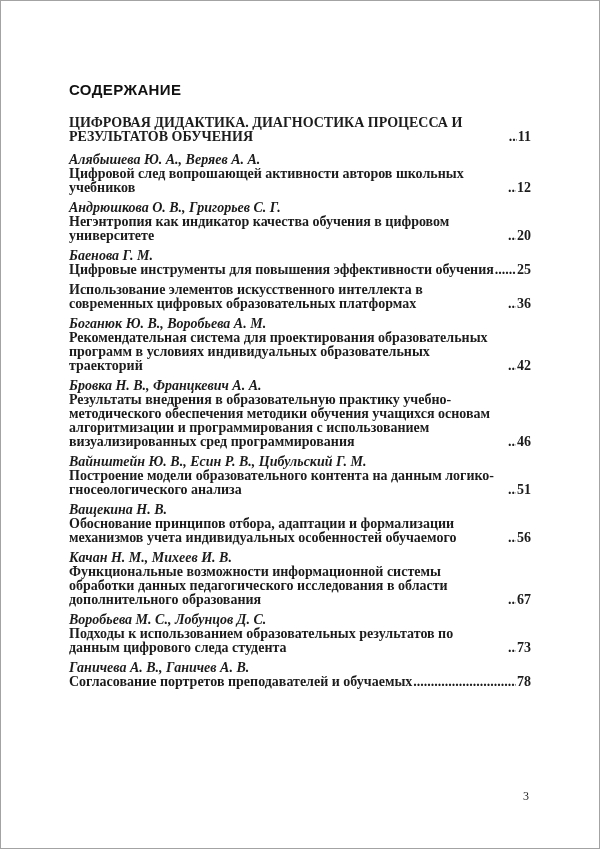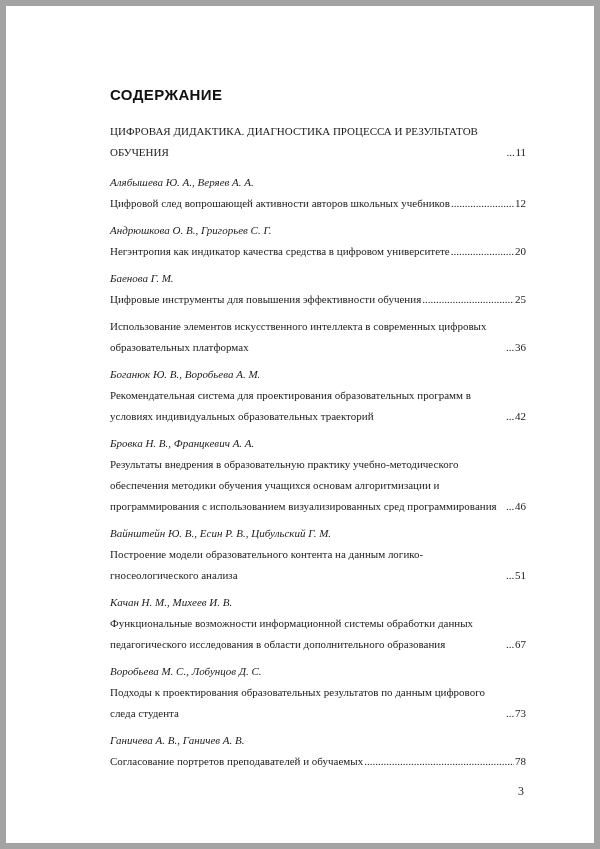--- a/index.html
+++ b/index.html
@@ -12,35 +12,36 @@
     height: 849px;
     font-family: "Liberation Serif", serif;
     color: #1c1c1c;
   }
   .page {
     position: relative;
     width: 600px;
     height: 849px;
     box-sizing: border-box;
     background: #ffffff;
-    border: 6px solid #a3a3a3;
-    padding: 80px 68px 0 104px;
+    border: 1px solid #a3a3a3;
+    padding: 80px 68px 0 68px;
     overflow: hidden;
   }
   .toc-main-title {
     font-family: "Liberation Sans", sans-serif;
     font-weight: 700;
     font-size: 15px;
     letter-spacing: 0.4px;
     margin: 0 0 18px 0;
     color: #111111;
   }
   .toc-body {
-    font-size: 11px;
-    line-height: 21px;
+    font-size: 14px;
+    line-height: 14px;
+    font-weight: bold;
   }
   .toc-section {
     margin-bottom: 9px;
   }
   .toc-entry {
     margin-bottom: 6px;
   }
   .toc-entry:last-child { margin-bottom: 16px; }
   .authors {
     font-style: italic;
@@ -99,21 +100,21 @@
       <div class="title-line">
         <span class="title-text">Цифровой след вопрошающей активности авторов школьных учебников</span>
         <span class="leader"></span>
         <span class="pagenum">12</span>
       </div>
     </div>
 
     <div class="toc-entry">
       <div class="authors">Андрюшкова О. В., Григорьев С. Г.</div>
       <div class="title-line">
-        <span class="title-text">Негэнтропия как индикатор качества средства в цифровом университете</span>
+        <span class="title-text">Негэнтропия как индикатор качества обучения в цифровом университете</span>
         <span class="leader"></span>
         <span class="pagenum">20</span>
       </div>
     </div>
 
     <div class="toc-entry">
       <div class="authors">Баенова Г. М.</div>
       <div class="title-line">
         <span class="title-text">Цифровые инструменты для повышения эффективности обучения</span>
         <span class="leader"></span>
@@ -150,35 +151,43 @@
 
     <div class="toc-entry">
       <div class="authors">Вайнштейн Ю. В., Есин Р. В., Цибульский Г. М.</div>
       <div class="title-line">
         <span class="title-text">Построение модели образовательного контента на данным логико-гносеологического анализа</span>
         <span class="leader"></span>
         <span class="pagenum">51</span>
       </div>
     </div>
 
+    <div class="toc-entry">
+      <div class="authors">Ващекина Н. В.</div>
+      <div class="title-line">
+        <span class="title-text">Обоснование принципов отбора, адаптации и формализации механизмов учета индивидуальных особенностей обучаемого</span>
+        <span class="leader"></span>
+        <span class="pagenum">56</span>
+      </div>
+    </div>
 
 
     <div class="toc-entry">
       <div class="authors">Качан Н. М., Михеев И. В.</div>
       <div class="title-line">
         <span class="title-text">Функциональные возможности информационной системы обработки данных педагогического исследования в области дополнительного образования</span>
         <span class="leader"></span>
         <span class="pagenum">67</span>
       </div>
     </div>
 
     <div class="toc-entry">
       <div class="authors">Воробьева М. С., Лобунцов Д. С.</div>
       <div class="title-line">
-        <span class="title-text">Подходы к проектирования образовательных результатов по данным цифрового следа студента</span>
+        <span class="title-text">Подходы к использованием образовательных результатов по данным цифрового следа студента</span>
         <span class="leader"></span>
         <span class="pagenum">73</span>
       </div>
     </div>
 
     <div class="toc-entry">
       <div class="authors">Ганичева А. В., Ганичев А. В.</div>
       <div class="title-line">
         <span class="title-text">Согласование портретов преподавателей и обучаемых</span>
         <span class="leader"></span>

